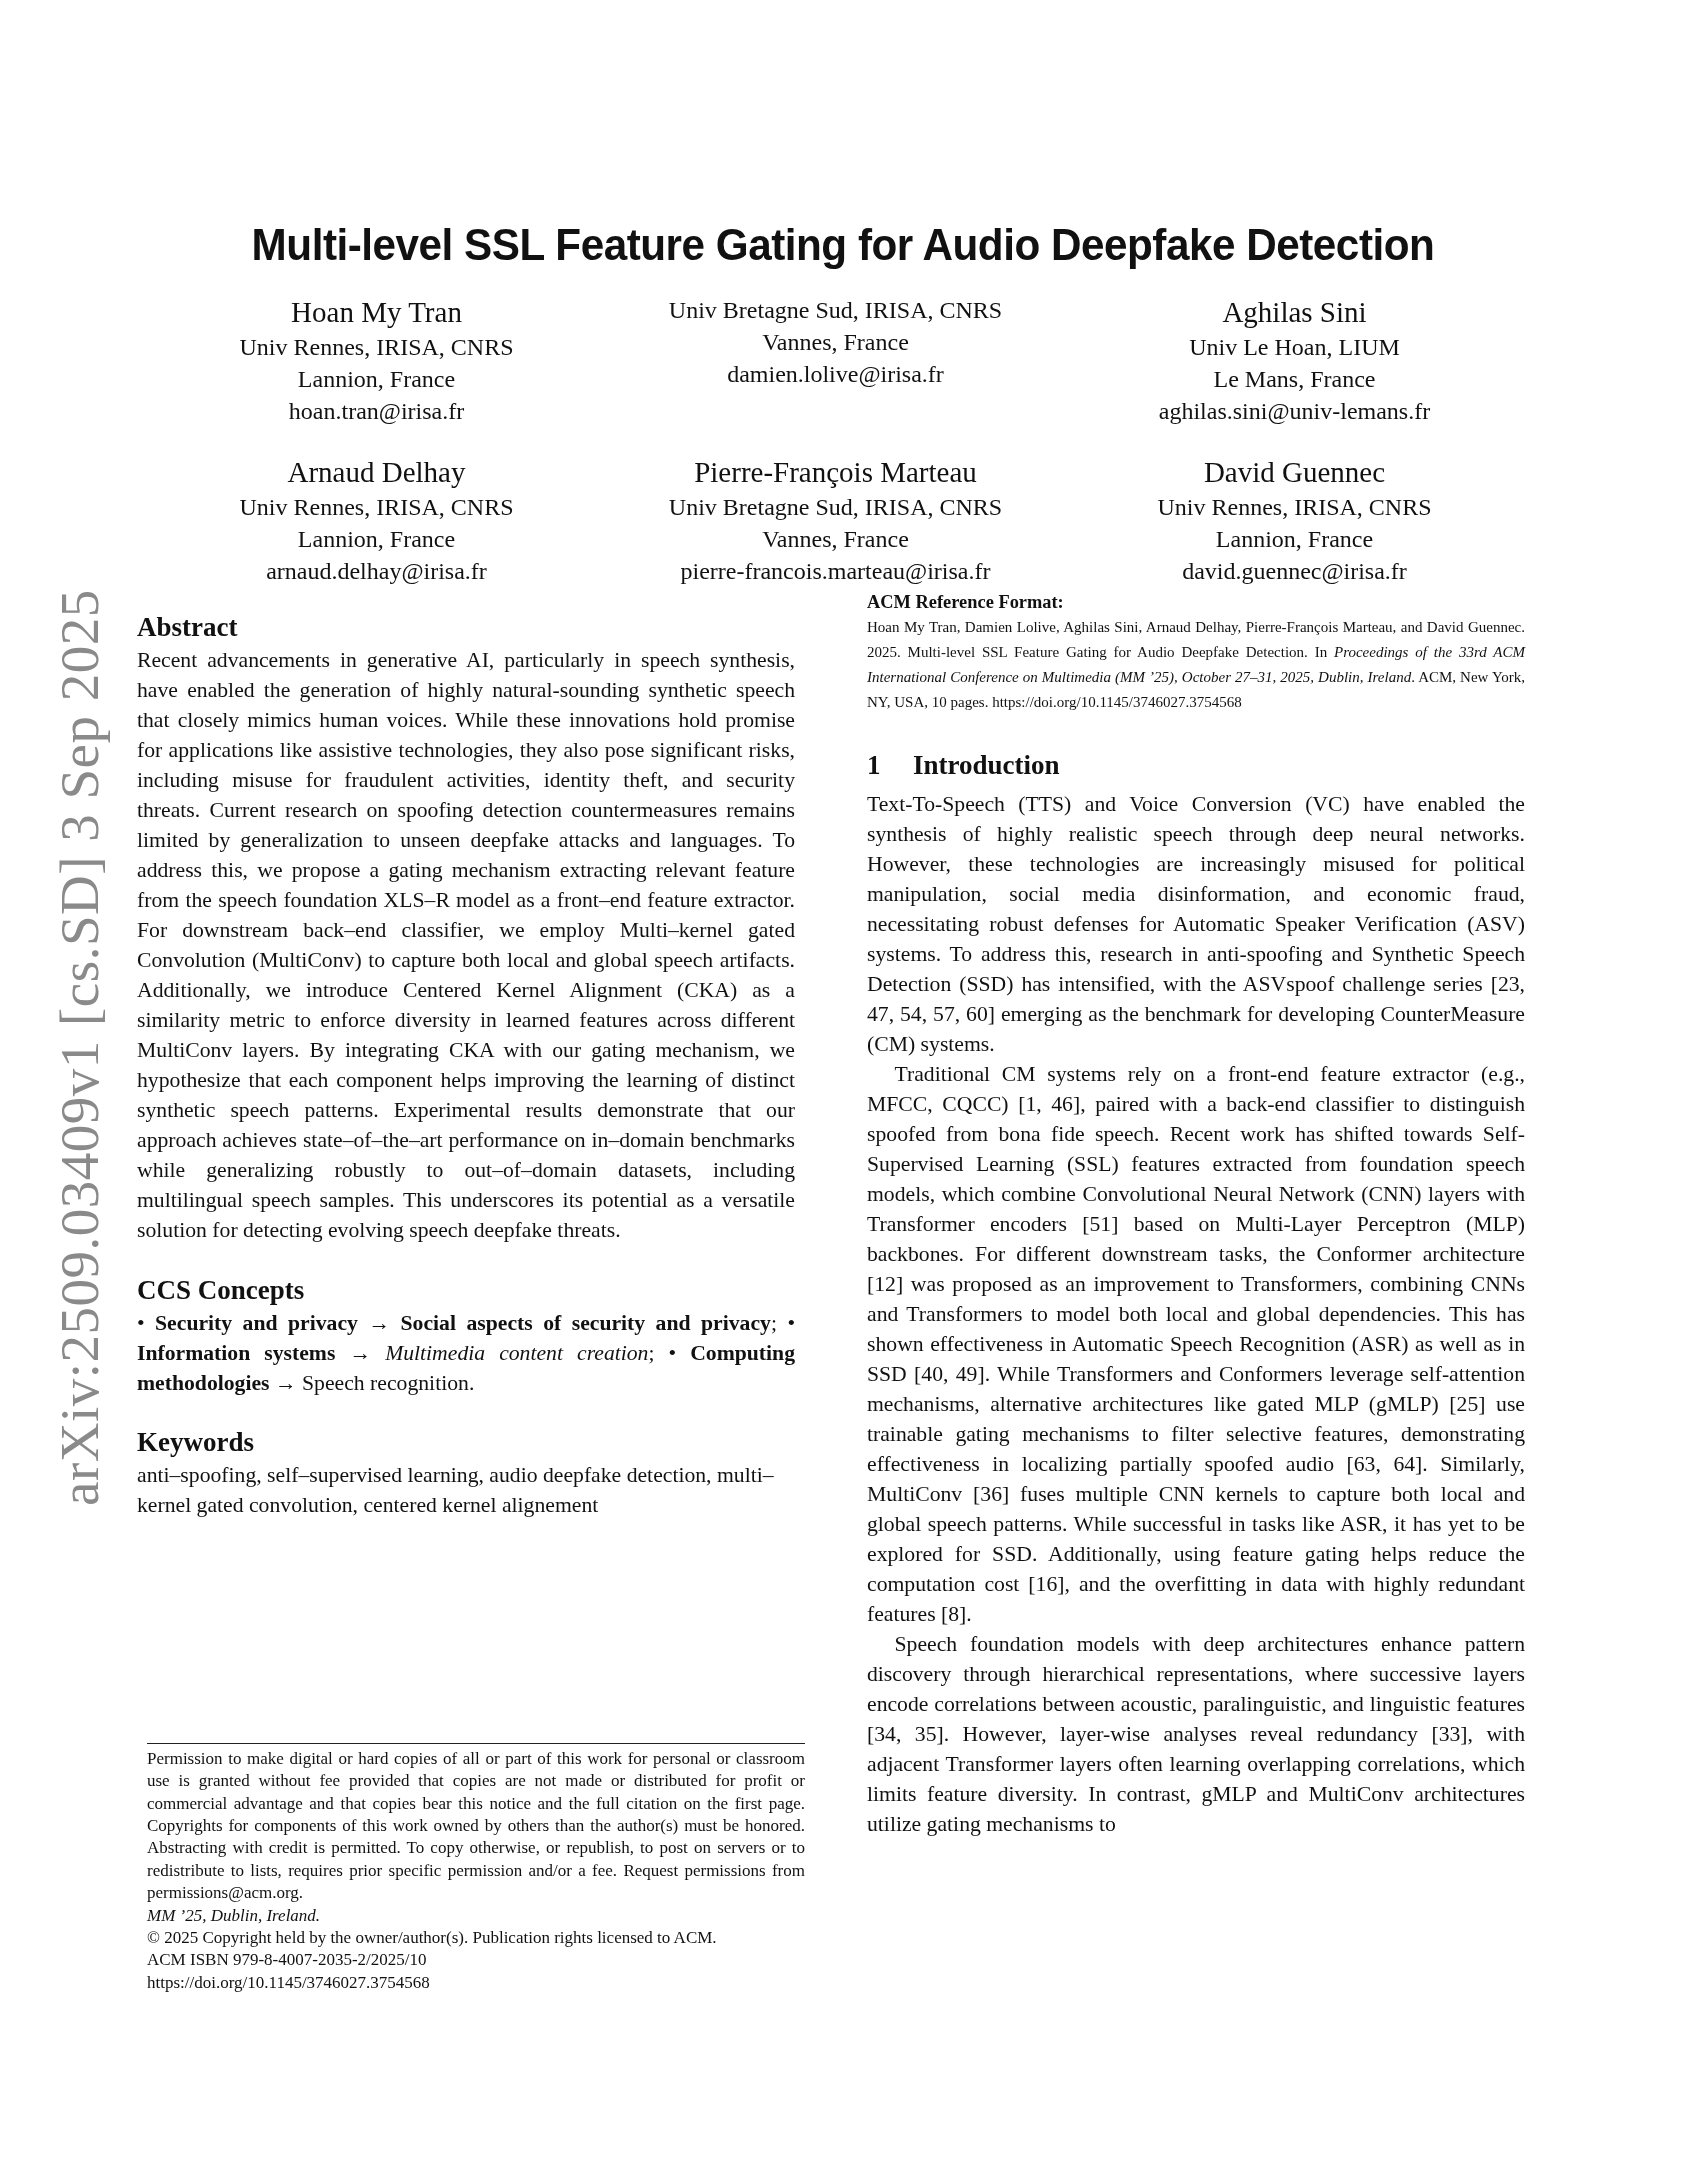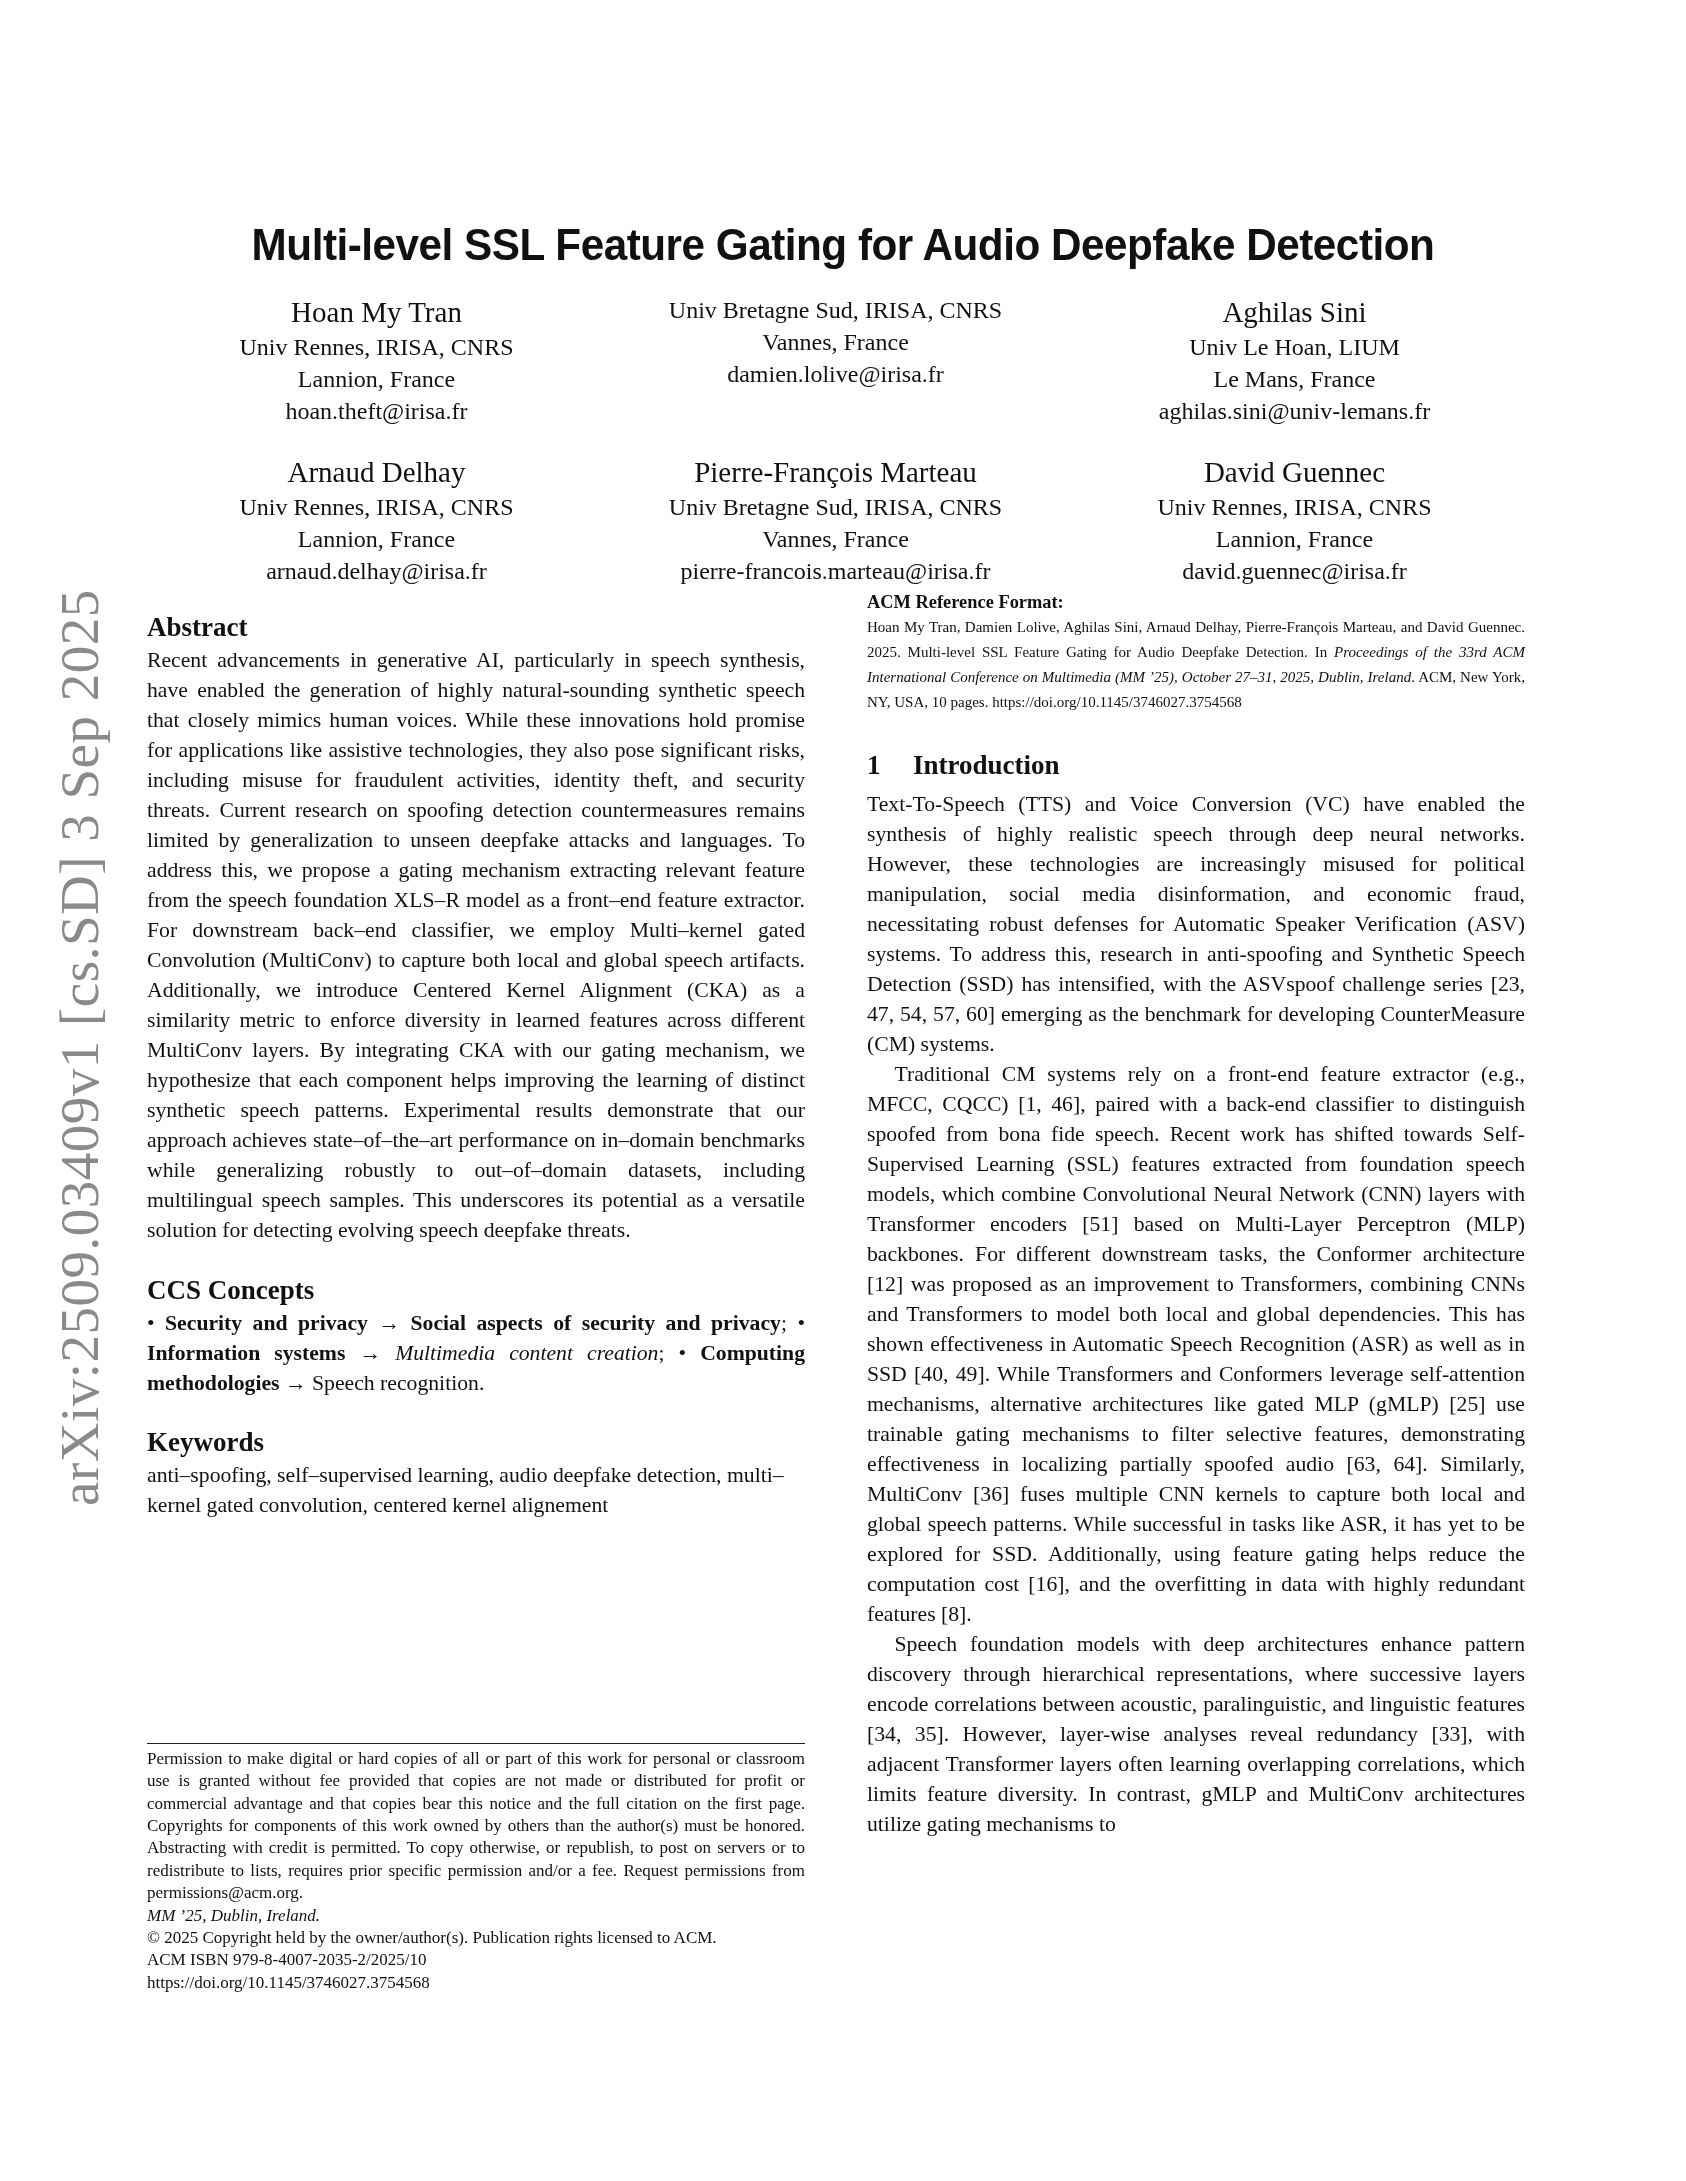--- a/index.html
+++ b/index.html
@@ -9,21 +9,21 @@
   .authors.row1 { top: 294px; }
   .authors.row2 { top: 454px; }
   .author { position: absolute; width: 459px; text-align: center; }
   .author.c0 { left: 0; } .author.c1 { left: 459px; } .author.c2 { left: 918px; }
   .author .name { font-size: 29px; line-height: 37px; }
   .author .aff { font-size: 24px; line-height: 32px; }
 
   .stamp { position: absolute; left: 48px; top: 1506px; transform-origin: 0 0; transform: rotate(-90deg); font-family: "Liberation Serif", "DejaVu Serif", serif; font-size: 55px; color: #8a8a8a; white-space: nowrap; letter-spacing: 0.5px; }
 
   .col { position: absolute; width: 658px; }
-  .col.left { left: 147px; top: 610px; }
+  .col.left { left: 137px; top: 610px; }
   .col.right { left: 867px; top: 590px; }
   h2 { font-family: "Liberation Serif", "DejaVu Serif", serif; font-weight: bold; font-size: 27px; margin: 0; line-height: 35px; }
   .para { font-size: 21.7px; line-height: 30px; text-align: justify; margin: 0; hyphens: auto; }
   .para.indent { text-indent: 27.5px; }
   .sec-gap { height: 27.5px; }
   .ccs b { font-weight: bold; }
   .ref-head { font-weight: bold; font-size: 18.4px; line-height: 25px; }
   .ref-body { font-size: 15px; line-height: 25px; text-align: justify; }
   .intro-head { margin-top: 33px; margin-bottom: 6px; font-size: 27px; }
   .intro-head .num { display: inline-block; width: 46px; }
@@ -36,21 +36,21 @@
 </head>
 <body>
 
 <div class="title">Multi-level SSL Feature Gating for Audio Deepfake Detection</div>
 
 <div class="authors row1">
   <div class="author c0">
     <div class="name">Hoan My Tran</div>
     <div class="aff">Univ Rennes, IRISA, CNRS</div>
     <div class="aff">Lannion, France</div>
-    <div class="aff">hoan.theft@irisa.fr</div>
+    <div class="aff">hoan.tran@irisa.fr</div>
   </div>
   <div class="author c1">
     <div class="aff">Univ Bretagne Sud, IRISA, CNRS</div>
     <div class="aff">Vannes, France</div>
     <div class="aff">damien.lolive@irisa.fr</div>
   </div>
   <div class="author c2">
     <div class="name">Aghilas Sini</div>
     <div class="aff">Univ Le Hoan, LIUM</div>
     <div class="aff">Le Mans, France</div>

